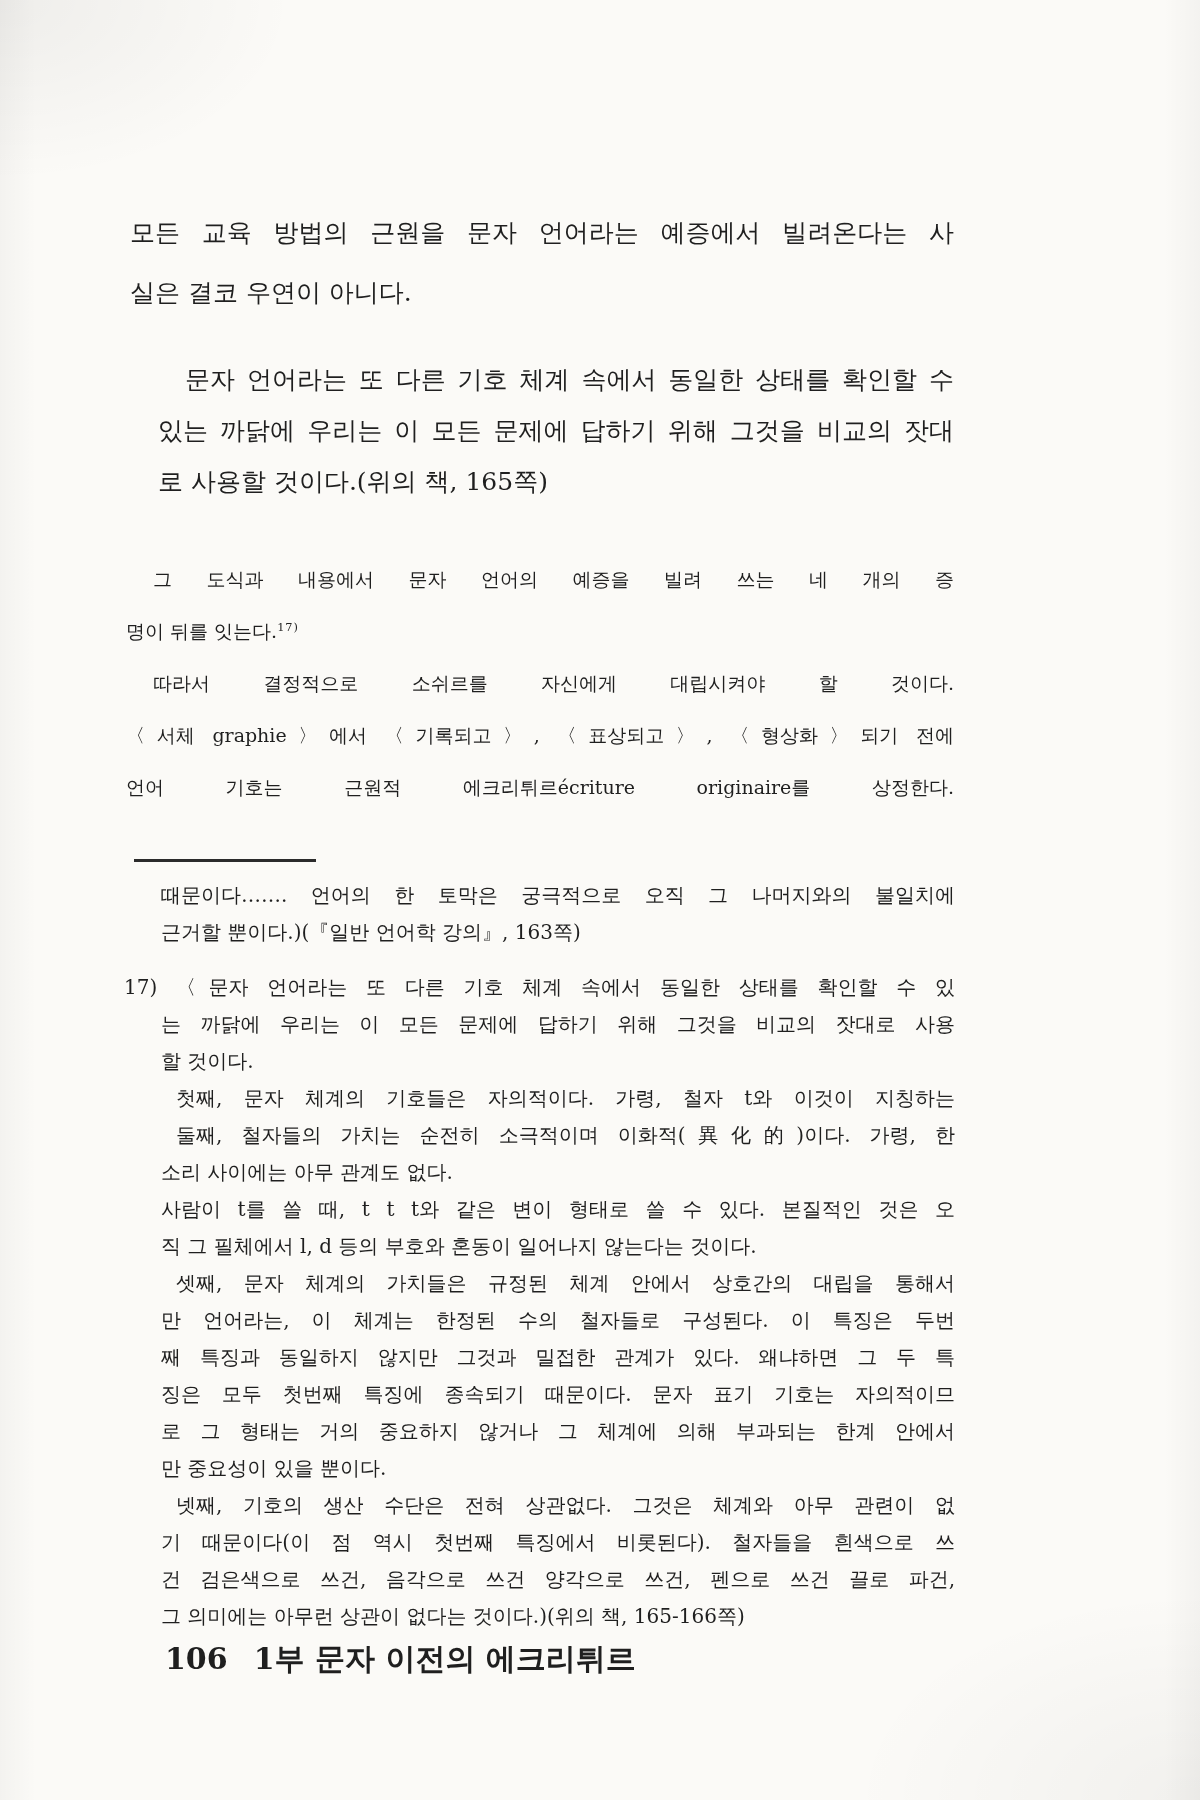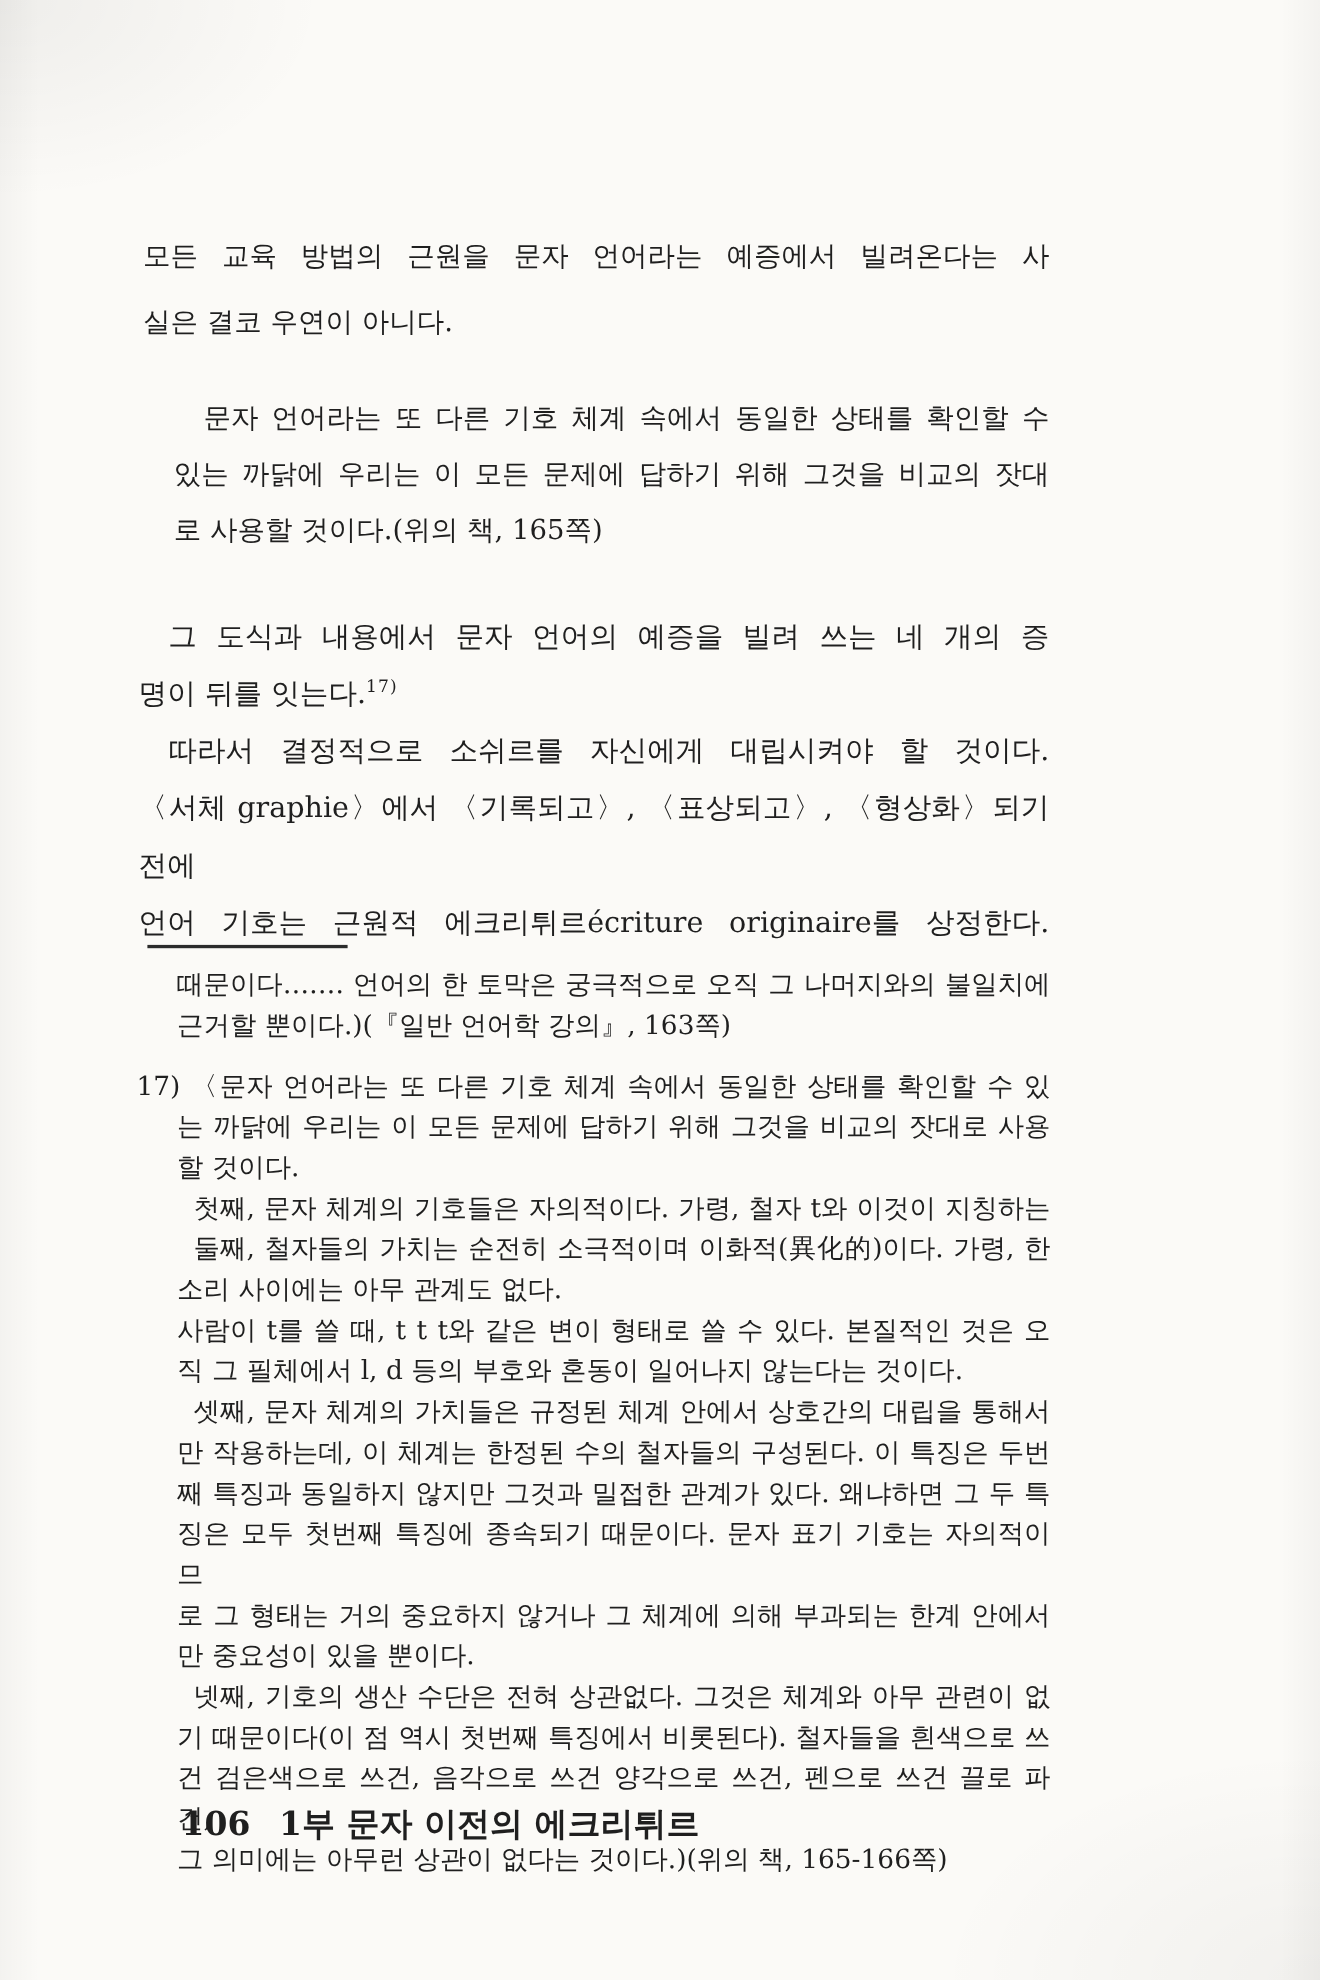--- a/index.html
+++ b/index.html
@@ -34,29 +34,29 @@
   .para1 {
     position:absolute; left:130px; top:203px; width:824px;
     font-size:25px; line-height:60px;
   }
   .quote {
     position:absolute; left:158px; top:354px; width:796px;
     font-size:25px; line-height:51px;
   }
   .para2 {
     position:absolute; left:126px; top:553px; width:828px;
-    font-size:26px; line-height:52px;
+    font-size:19px; line-height:52px;
   }
   .fn-rule {
     position:absolute; left:134px; top:859px; width:182px; height:3px;
     background:#2b2b2b;
   }
   .fnotes {
     position:absolute; left:161px; top:877px; width:794px;
-    font-size:24px; line-height:37px;
+    font-size:20px; line-height:37px;
   }
   .footer {
     position:absolute; left:165px; top:1642px;
     font-size:30px; font-weight:600; line-height:34px;
     display:flex; gap:26px; align-items:baseline;
   }
 </style>
 </head>
 <body>
 
@@ -91,21 +91,21 @@
     <div>
         <div class="tline just mk">17) 〈문자 언어라는 또 다른 기호 체계 속에서 동일한 상태를 확인할 수 있</div>
         <div class="tline just">는 까닭에 우리는 이 모든 문제에 답하기 위해 그것을 비교의 잣대로 사용</div>
         <div class="tline">할 것이다.</div>
         <div class="tline just pind">첫째, 문자 체계의 기호들은 자의적이다. 가령, 철자 t와 이것이 지칭하는</div>
         <div class="tline just pind">둘째, 철자들의 가치는 순전히 소극적이며 이화적(異化的)이다. 가령, 한</div>
         <div class="tline">소리 사이에는 아무 관계도 없다.</div>
         <div class="tline just">사람이 t를 쓸 때, t t t와 같은 변이 형태로 쓸 수 있다. 본질적인 것은 오</div>
         <div class="tline">직 그 필체에서 l, d 등의 부호와 혼동이 일어나지 않는다는 것이다.</div>
         <div class="tline just pind">셋째, 문자 체계의 가치들은 규정된 체계 안에서 상호간의 대립을 통해서</div>
-        <div class="tline just">만 작용하는데, 이 체계는 한정된 수의 철자들의 구성된다. 이 특징은 두번</div>
+        <div class="tline just">만 언어라는, 이 체계는 한정된 수의 철자들로 구성된다. 이 특징은 두번</div>
         <div class="tline just">째 특징과 동일하지 않지만 그것과 밀접한 관계가 있다. 왜냐하면 그 두 특</div>
         <div class="tline just">징은 모두 첫번째 특징에 종속되기 때문이다. 문자 표기 기호는 자의적이므</div>
         <div class="tline just">로 그 형태는 거의 중요하지 않거나 그 체계에 의해 부과되는 한계 안에서</div>
         <div class="tline">만 중요성이 있을 뿐이다.</div>
         <div class="tline just pind">넷째, 기호의 생산 수단은 전혀 상관없다. 그것은 체계와 아무 관련이 없</div>
         <div class="tline just">기 때문이다(이 점 역시 첫번째 특징에서 비롯된다). 철자들을 흰색으로 쓰</div>
         <div class="tline just">건 검은색으로 쓰건, 음각으로 쓰건 양각으로 쓰건, 펜으로 쓰건 끌로 파건,</div>
         <div class="tline">그 의미에는 아무런 상관이 없다는 것이다.)(위의 책, 165-166쪽)</div>
       </div>
   </div>

